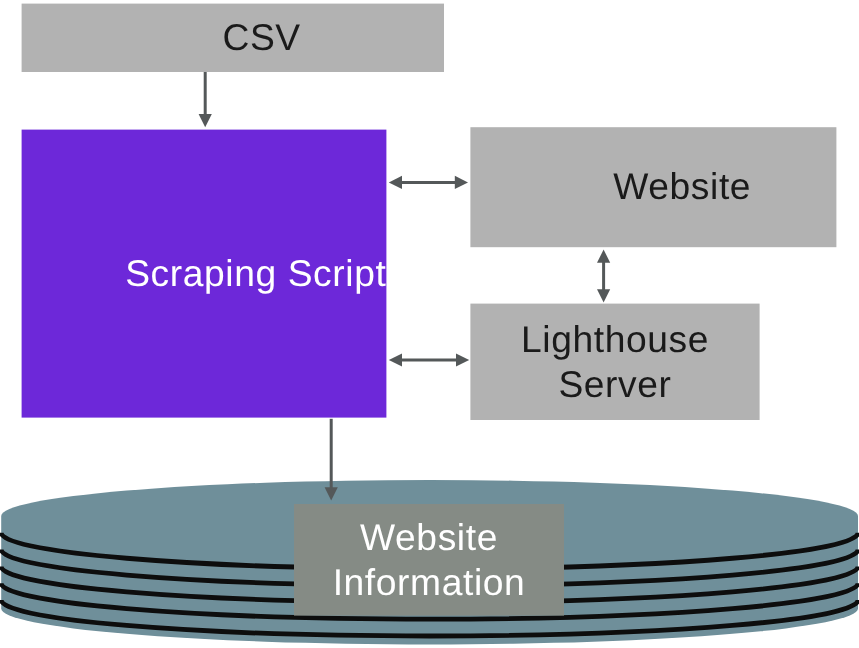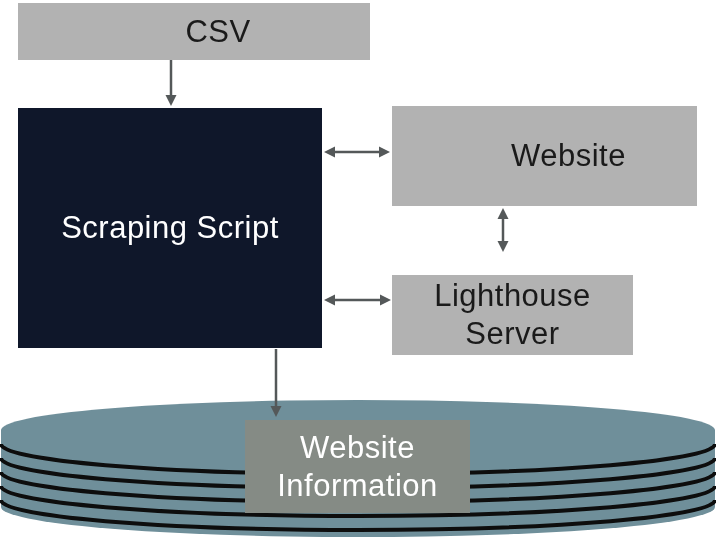--- a/index.html
+++ b/index.html
@@ -27,31 +27,32 @@
     font-weight: 300;
     letter-spacing: 0.5px;
     line-height: 1.22;
   }
   .node-light {
     background: #b2b2b2;
     color: #1a1a1a;
     padding-left: 48px;
   }
   .node-dark {
-    background: #0f172a;
+    background: #6d28d9;
     color: #ffffff;
+    justify-content: flex-end;
   }
   .node-info {
     background: #858b85;
     color: #ffffff;
   }
   #node-csv        { left: 18px;  top: 3px;   width: 304px; height: 57px;  font-size: 31px; }
   #node-scraping   { left: 18px;  top: 108px; width: 304px; height: 240px; font-size: 31px; }
   #node-website    { left: 392px; top: 106px; width: 257px; height: 100px; font-size: 31px; }
-  #node-lighthouse { left: 392px; top: 253px; width: 241px; height: 80px;  font-size: 31px; padding: 1px 18px; box-sizing: border-box; margin-top: 22px; }
+  #node-lighthouse { left: 392px; top: 253px; width: 241px; height: 97px;  font-size: 31px; padding: 1px 18px; box-sizing: border-box; }
   #node-webinfo    { left: 245px; top: 420px; width: 225px; height: 93px;  font-size: 31px; padding: 0 14px; box-sizing: border-box; }
 </style>
 </head>
 <body>
 
 <div class="canvas">
 
   <svg class="layer-svg" viewBox="0 0 716 540" xmlns="http://www.w3.org/2000/svg">
 
     <g>

